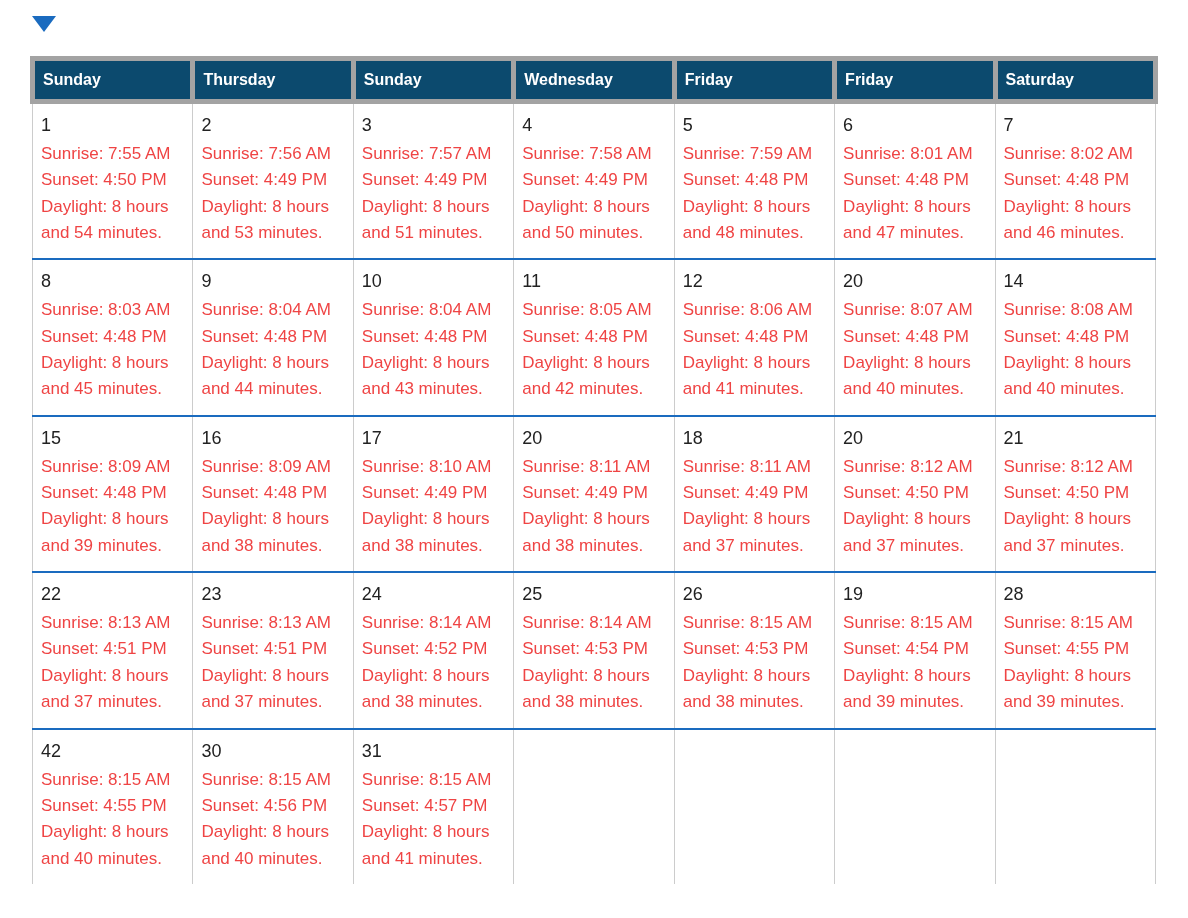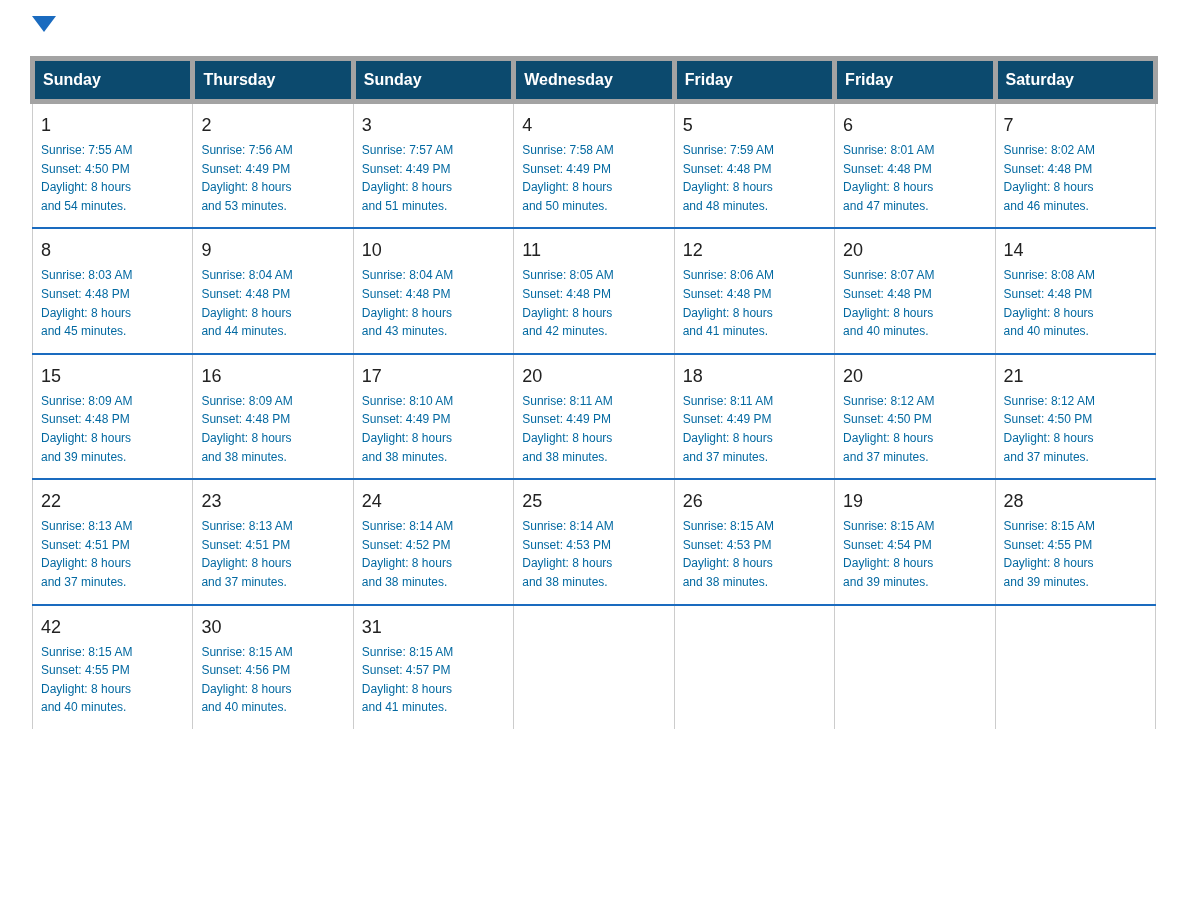--- a/index.html
+++ b/index.html
@@ -91,22 +91,22 @@
       border-top: 2px solid #1a6bbf;
     }
     .calendar-table tbody tr td .day-num {
       font-size: 18px;
       font-weight: normal;
       display: block;
       margin-bottom: 2px;
       color: #222;
     }
     .calendar-table tbody tr td .day-info {
-      color: #0369a1;
-      font-size: 12px;
+      color: #ef4444;
+      font-size: 17px;
       line-height: 1.55;
     }
     .calendar-table tbody tr td.empty {
       background: #fff;
     }
   </style>
 </head>
 <body>
 
 <div class="header">

